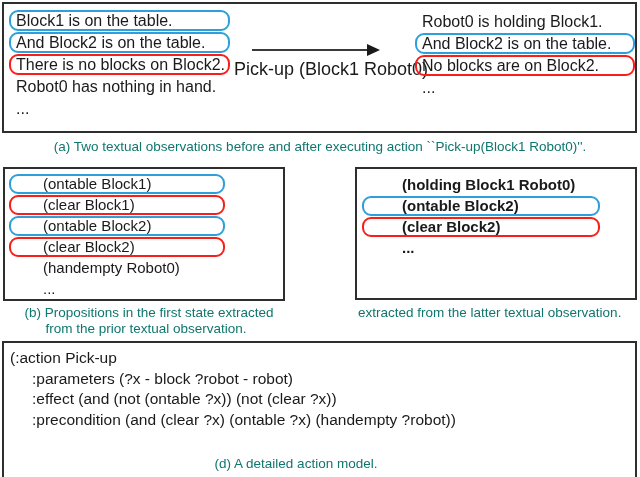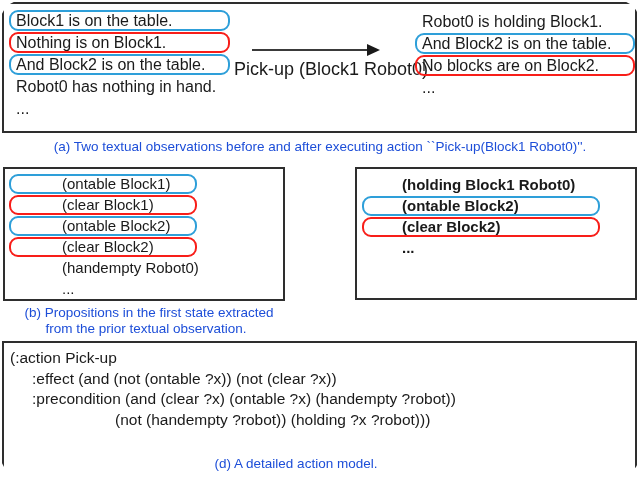--- a/index.html
+++ b/index.html
@@ -2,21 +2,21 @@
 <html style="--blue: #2e9fd9; --red: #f81e19; --panel_border: #2e2e2e; --text: #1a1a1a;"><head>
 <meta charset="utf-8">
 <style>
   * { margin:0; padding:0; box-sizing:border-box; }
   html,body { background:#ffffff; }
   body {
     width:640px; height:477px;
     font-family:"Liberation Sans", sans-serif;
     color:#1a1a1a;
   }
-  .fig { position:relative; width:640px; height:477px; background:#fff; overflow:hidden;border-radius:23px; }
+  .fig { position:relative; width:640px; height:477px; background:#fff; overflow:hidden; }
 
   .panel { position:absolute; border:2px solid #2e2e2e; background:#fff; }
   #panel-a { left:2px;   top:2px;   width:635px; height:131px; }
   #panel-b { left:3px;   top:167px; width:282px; height:134px; }
   #panel-c { left:355px; top:167px; width:282px; height:133px; }
   #panel-d { left:2px;   top:341px; width:635px; height:143px; }
 
   
   .srow {
     display:block; white-space:nowrap;
@@ -38,57 +38,57 @@
   .arrow .head {
     position:absolute; right:0; top:0; width:0; height:0;
     border-left:13px solid #1a1a1a;
     border-top:6px solid transparent;
     border-bottom:6px solid transparent;
   }
   .arrow-label { margin-top:3px; font-size:18px; white-space:nowrap; text-align:center; width:164px; }
 
   
   .props { position:absolute; left:4px; top:5px; }
-  #panel-b .prow { width:188px; padding-left:51px; }
+  #panel-b .prow { width:216px; padding-left:32px; }
   #panel-c .props { left:5px; top:6px;font-weight:bold; }
   #panel-c .prow { width:238px; padding-left:38px; }
   .prow {
     display:block; white-space:nowrap;
     border:2px solid transparent; border-radius:9px;
     font-size:15px; line-height:16px; height:20px;
     padding-top:0; margin-bottom:1px;
   }
   .prow.blue { border-color:var(--blue,#2e9fd9); }
   .prow.red  { border-color:var(--red,#f81e19); }
 
   
   .code { position:absolute; left:6px; top:5px; width:620px; }
   .code-line { font-size:15.5px; line-height:20.5px; white-space:pre; }
   .code-line.ind1 { padding-left:22px; }
   .code-line.ind2 { padding-left:105px; }
 
   
-  .caption { position:absolute; font-size:13.5px; line-height:15.5px; color:#1d4ed8; }
+  .caption { position:absolute; font-size:13.5px; line-height:15.5px; color:#0f766e; }
   #cap-a { left:0; top:139px; width:640px; text-align:center; }
   #cap-b { left:8px; top:305px; width:276px;text-align:center; }
   #cap-b .l1 { display:block; padding-left:6px; }
   #cap-c { left:358px; top:305px; width:282px; }
   #cap-c .l1 { display:block; padding-left:12px; }
   #cap-d { left:0; top:456px; width:592px; text-align:center; }
 </style>
 </head>
 <body>
 
 <div class="fig">
 
   <div class="panel" id="panel-a">
     <div class="col-before">
       <div class="srow blue">Block1 is on the table.</div>
-      <div class="srow red">Nothing is on Block1.</div>
       <div class="srow blue">And Block2 is on the table.</div>
+      <div class="srow red">There is no blocks on Block2.</div>
       <div class="srow">Robot0 has nothing in hand.</div>
       <div class="srow">...</div>
     </div>
 
     <div class="arrow-group">
       <div class="arrow">
         <div class="shaft"></div>
         <div class="head"></div>
       </div>
       <div class="arrow-label">Pick-up (Block1 Robot0)</div>
@@ -123,26 +123,27 @@
   <div class="panel" id="panel-c">
     <div class="props">
       <div class="prow">(holding Block1 Robot0)</div>
       <div class="prow blue">(ontable Block2)</div>
       <div class="prow red">(clear Block2)</div>
       <div class="prow">...</div>
     </div>
   </div>
 
   <div class="caption" id="cap-c">
+    <span class="l2">extracted from the latter textual observation.</span>
   </div>
 
   <div class="panel" id="panel-d">
     <div class="code">
       <div class="code-line">(:action Pick-up</div>
+      <div class="code-line ind1">:parameters (?x - block ?robot - robot)</div>
       <div class="code-line ind1">:effect (and (not (ontable ?x)) (not (clear ?x))</div>
       <div class="code-line ind1">:precondition (and (clear ?x) (ontable ?x) (handempty ?robot))</div>
-      <div class="code-line ind2">(not (handempty ?robot)) (holding ?x ?robot)))</div>
     </div>
   </div>
 
   <div class="caption" id="cap-d">(d) A detailed action model.</div>
 
 </div>
 
 </body></html>

